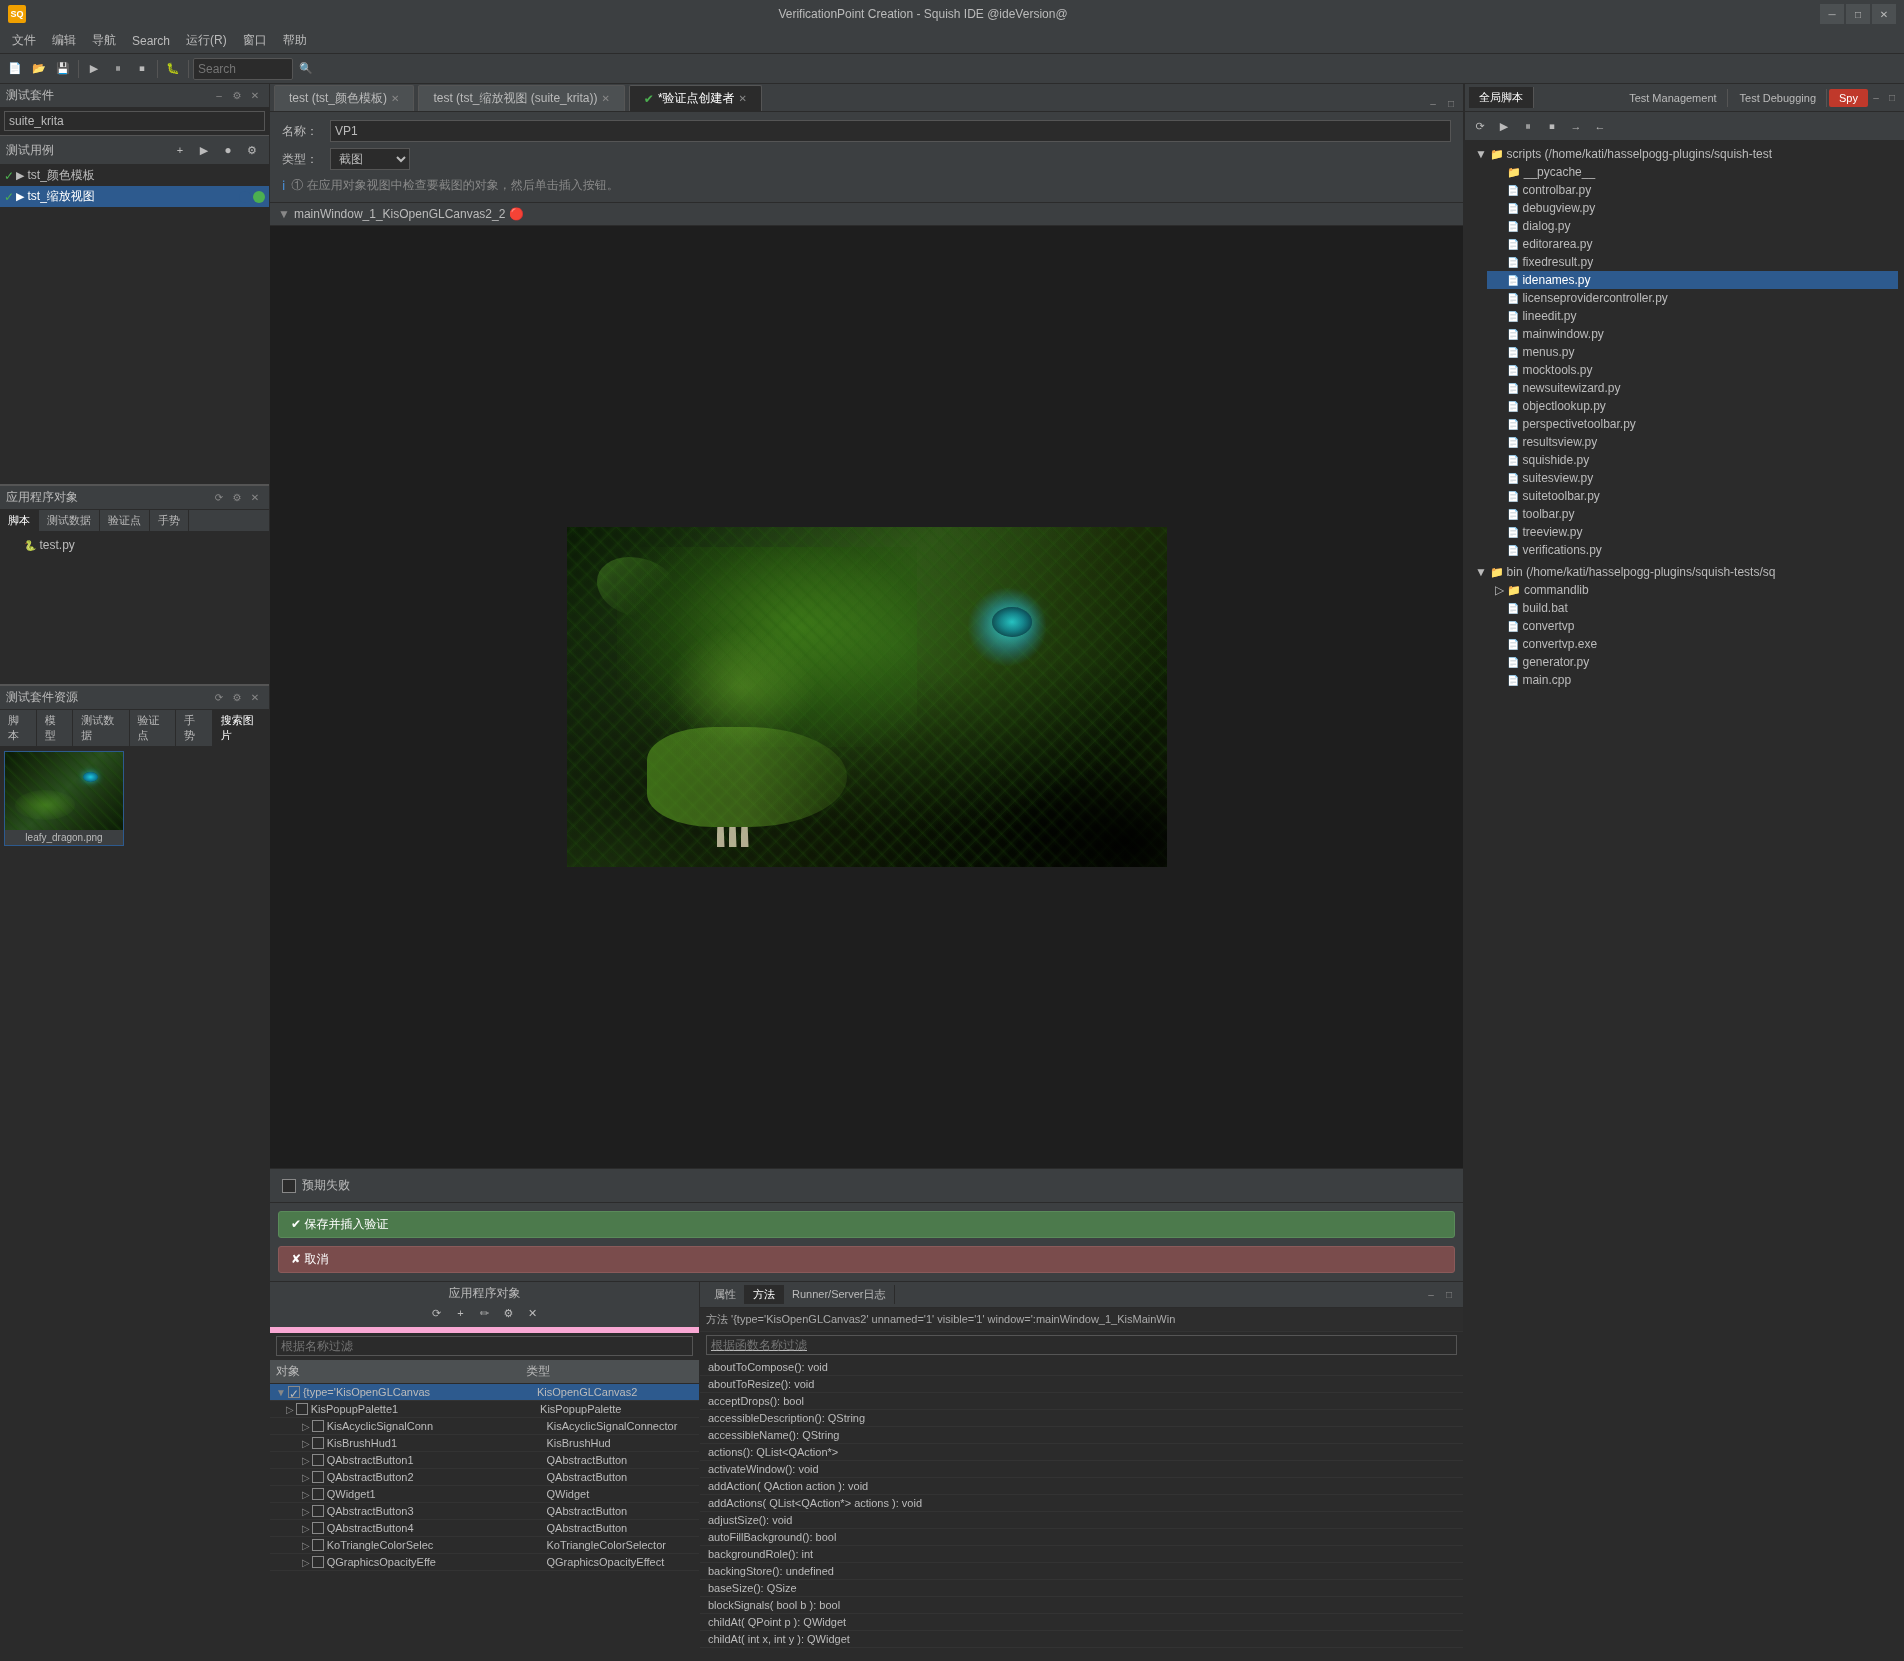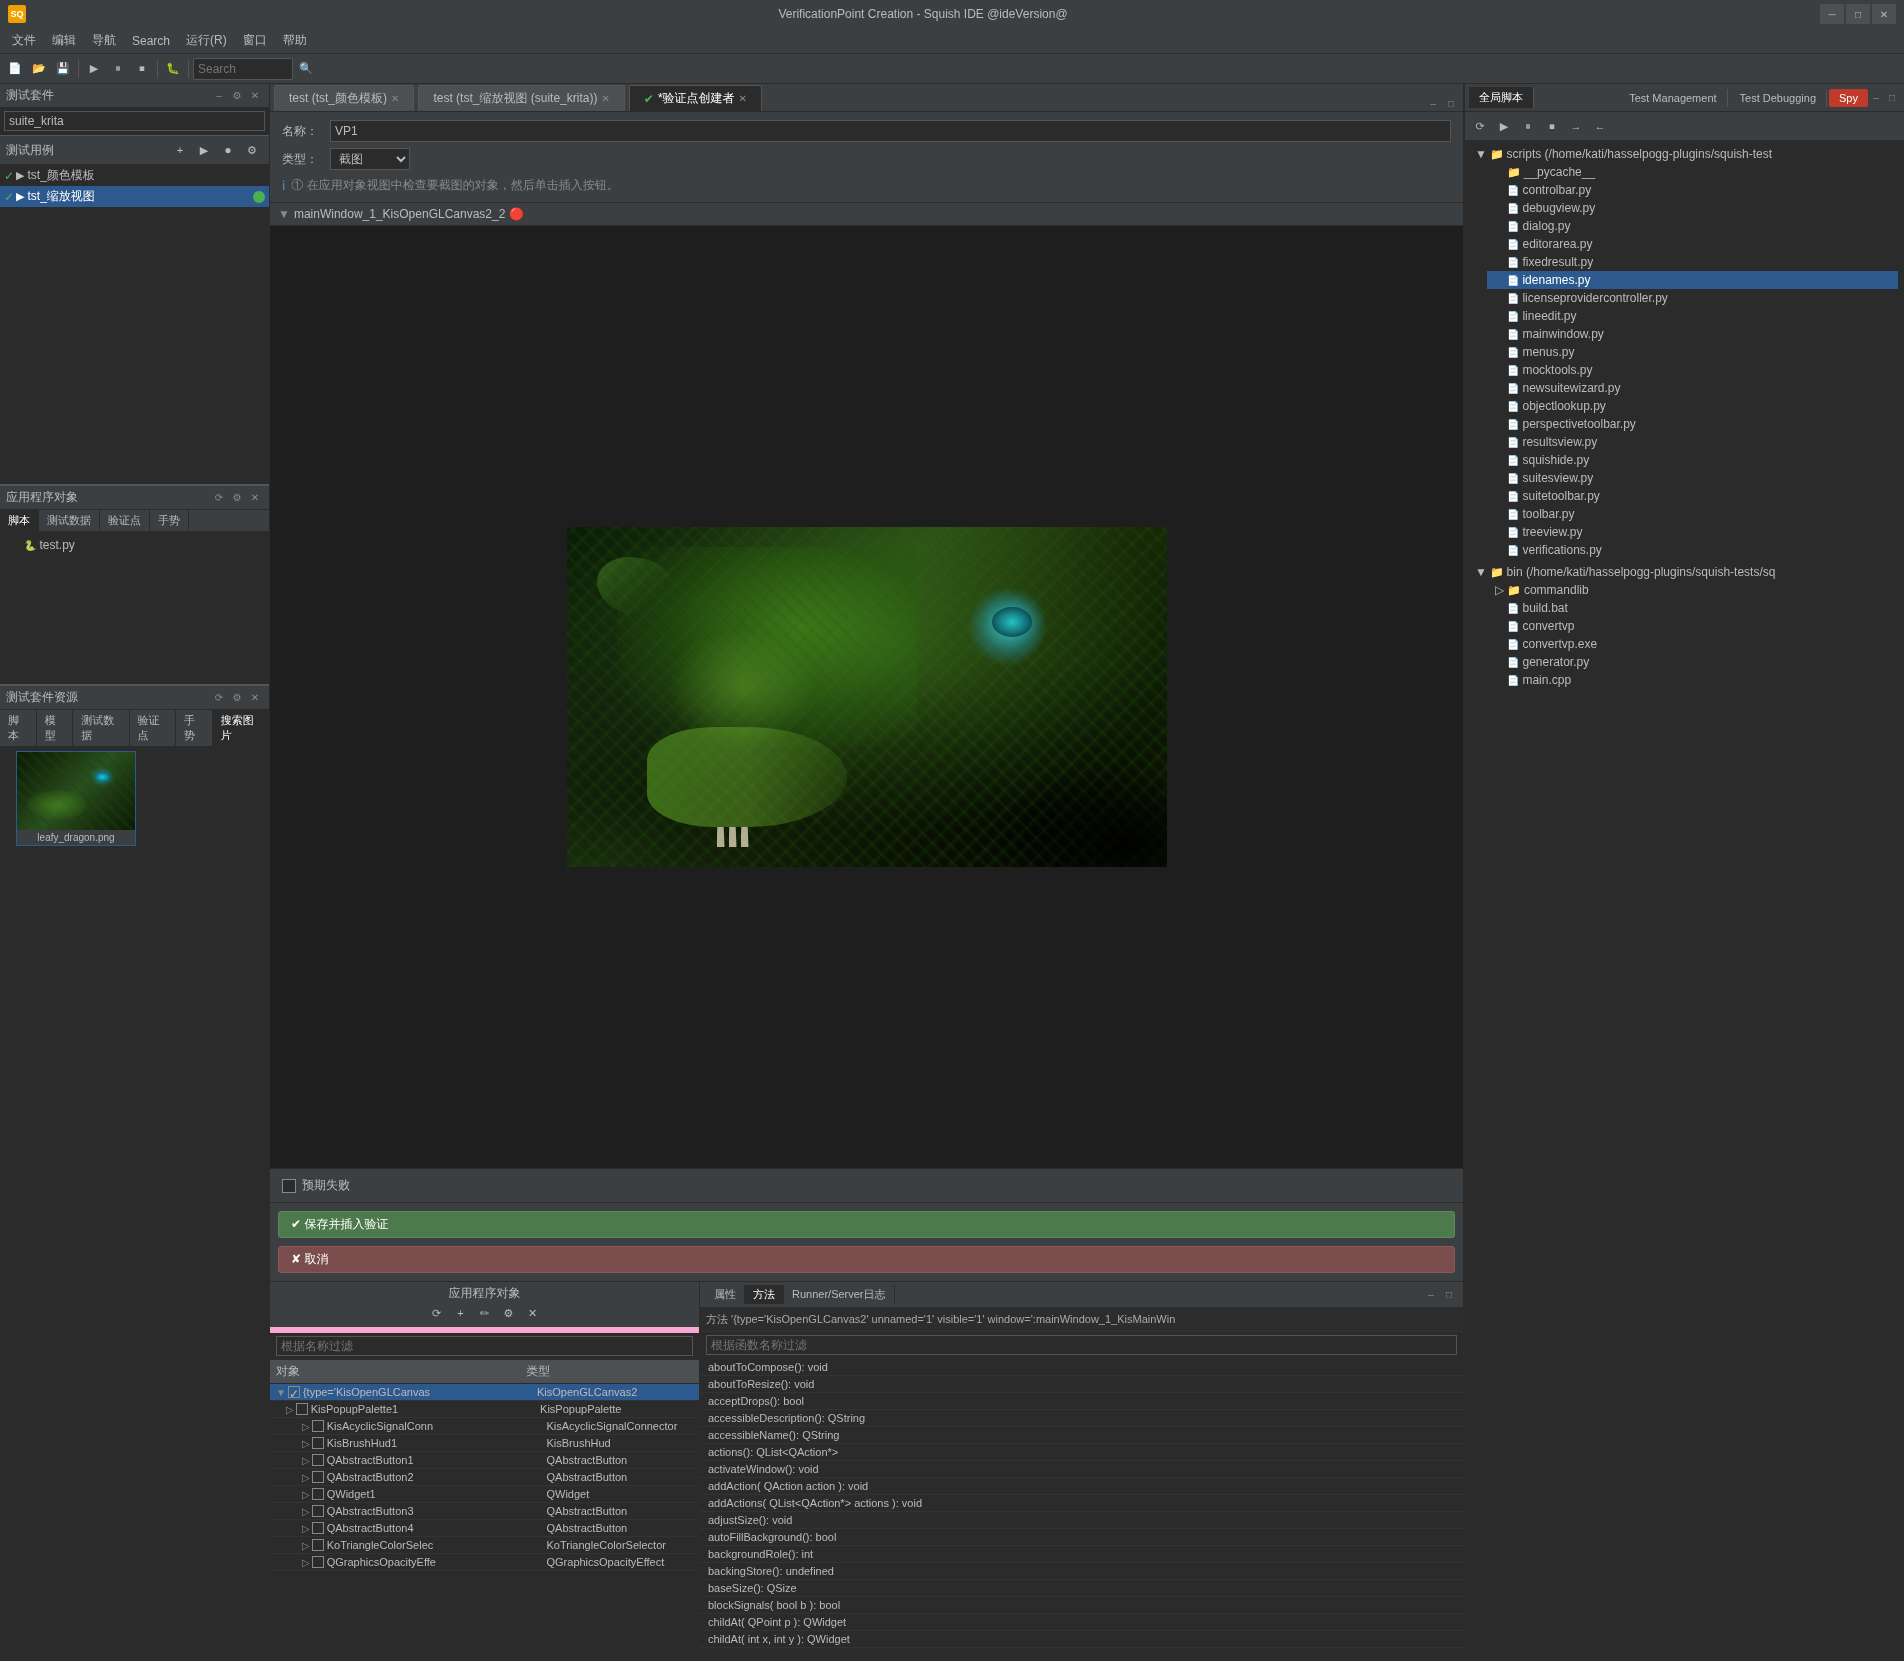--- a/index.html
+++ b/index.html
@@ -59,21 +59,21 @@
     .res-tab.active { background: #2b2b2b; color: #ffffff; }
     .resources-content { flex: 1; background: #2b2b2b; padding: 4px; }
 
     
     .bottom-left { height: 260px; border-top: 1px solid #555; display: flex; flex-direction: column; }
     .bottom-tabs-row { display: flex; background: #3c3f41; border-bottom: 1px solid #2b2b2b; }
     .bottom-tab { padding: 3px 8px; cursor: pointer; color: #bbbbbb; border-right: 1px solid #2b2b2b; font-size: 11px; }
     .bottom-tab.active { background: #2b2b2b; color: #ffffff; }
     .bottom-content { flex: 1; background: #2b2b2b; padding: 4px; overflow: auto; }
     .thumbnail-grid { display: flex; flex-wrap: wrap; gap: 4px; }
-    .thumbnail { width: 120px; cursor: pointer; border: 1px solid #555; margin-left: 12px; }
+    .thumbnail { width: 120px; cursor: pointer; border: 1px solid #555; }
     .thumbnail.selected { border-color: #2d5a8e; }
     .thumb-label { font-size: 10px; padding: 2px; background: #3c3f41; text-align: center; }
 
     
     .center-panel { flex: 1; display: flex; flex-direction: column; background: #2b2b2b; border-right: 1px solid #2b2b2b; }
     .center-tab-bar { background: #3c3f41; height: 28px; display: flex; align-items: flex-end; padding: 0 4px; border-bottom: 1px solid #2b2b2b; }
 
     
     .vp-form { padding: 8px 12px; background: #3c3f41; border-bottom: 1px solid #2b2b2b; }
     .form-row { display: flex; align-items: center; margin-bottom: 6px; gap: 8px; }
@@ -137,21 +137,21 @@
     .ao-expand { color: #888; margin-right: 2px; font-size: 10px; }
     .ao-checkbox { width: 12px; height: 12px; border: 1px solid #888; display: inline-block; margin-right: 3px; }
     .ao-cell { color: #bbbbbb; font-size: 11px; overflow: hidden; text-overflow: ellipsis; white-space: nowrap; }
 
     
     .props-header { display: flex; align-items: center; justify-content: space-between; padding: 3px 6px; background: #3c3f41; border-bottom: 1px solid #2b2b2b; }
     .props-tabs { display: flex; }
     .props-tab { padding: 2px 8px; cursor: pointer; color: #bbbbbb; border-right: 1px solid #2b2b2b; font-size: 11px; }
     .props-tab.active { color: #ffffff; background: #2b2b2b; }
     .props-filter { padding: 3px 6px; background: #2b2b2b; border-bottom: 1px solid #2b2b2b; }
-    .props-filter input { width: 100%; background: #2b2b2b; border: 1px solid #555; color: #bbbbbb; height: 20px; padding: 0 4px; }
+    .props-filter input { width: 100%; background: #2b2b2b; border: 1px solid #555; color: #bbbbbb; height: 20px; padding: 0 4px; text-decoration: underline; }
     .props-desc { padding: 4px 6px; background: #2d2d2d; border-bottom: 1px solid #333; color: #aaaaaa; font-size: 11px; word-break: break-all; }
     .props-list { flex: 1; overflow-y: auto; background: #2b2b2b; }
     .props-item { padding: 2px 8px; border-bottom: 1px solid #333; color: #bbbbbb; font-size: 11px; cursor: pointer; }
 
     
     .right-panel { width: 440px; display: flex; flex-direction: column; border-left: 1px solid #2b2b2b; }
     .right-tabs-bar { background: #3c3f41; display: flex; align-items: center; height: 28px; border-bottom: 1px solid #2b2b2b; padding: 0 4px; }
     .right-tab { padding: 3px 10px; cursor: pointer; color: #bbbbbb; border-right: 1px solid #555; font-size: 11px; }
     .right-tab.active { background: #2b2b2b; color: #fff; }
     .right-tab-spy { background: #c0392b; color: #fff; padding: 3px 10px; border-radius: 2px; font-size: 11px; cursor: pointer; }

